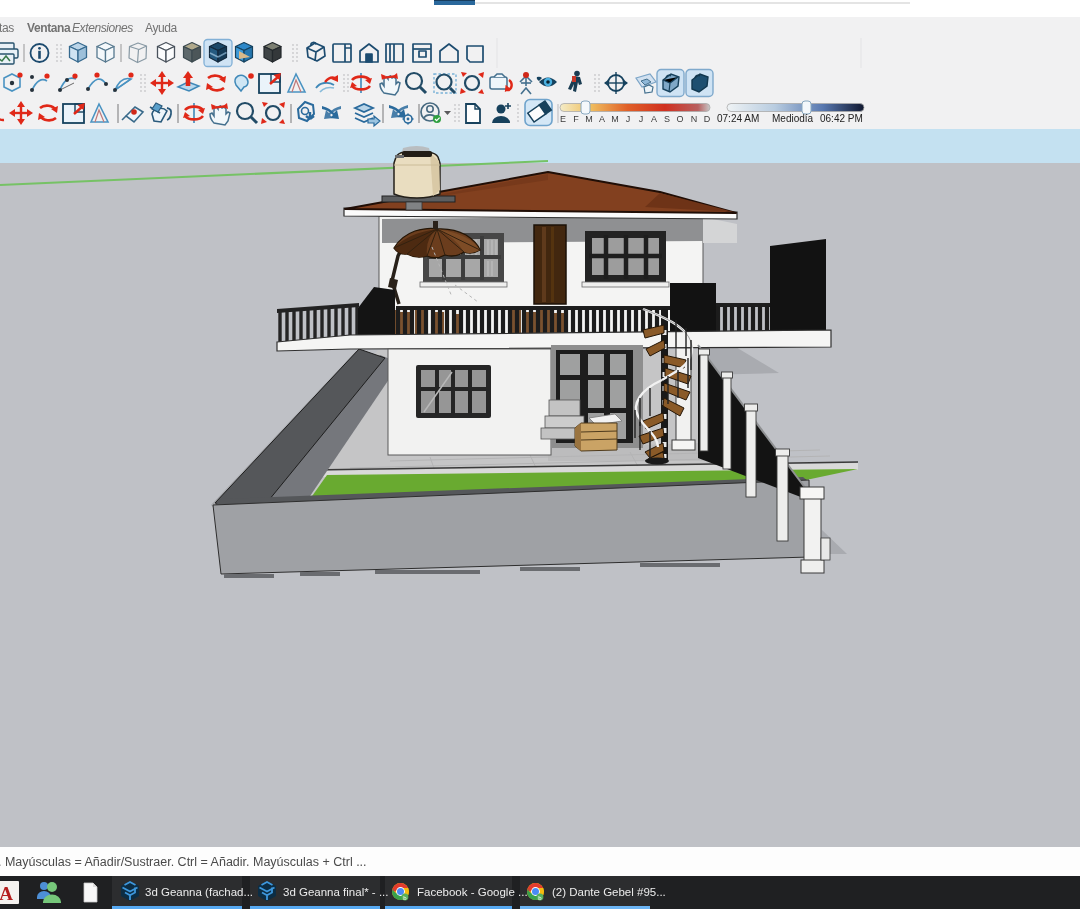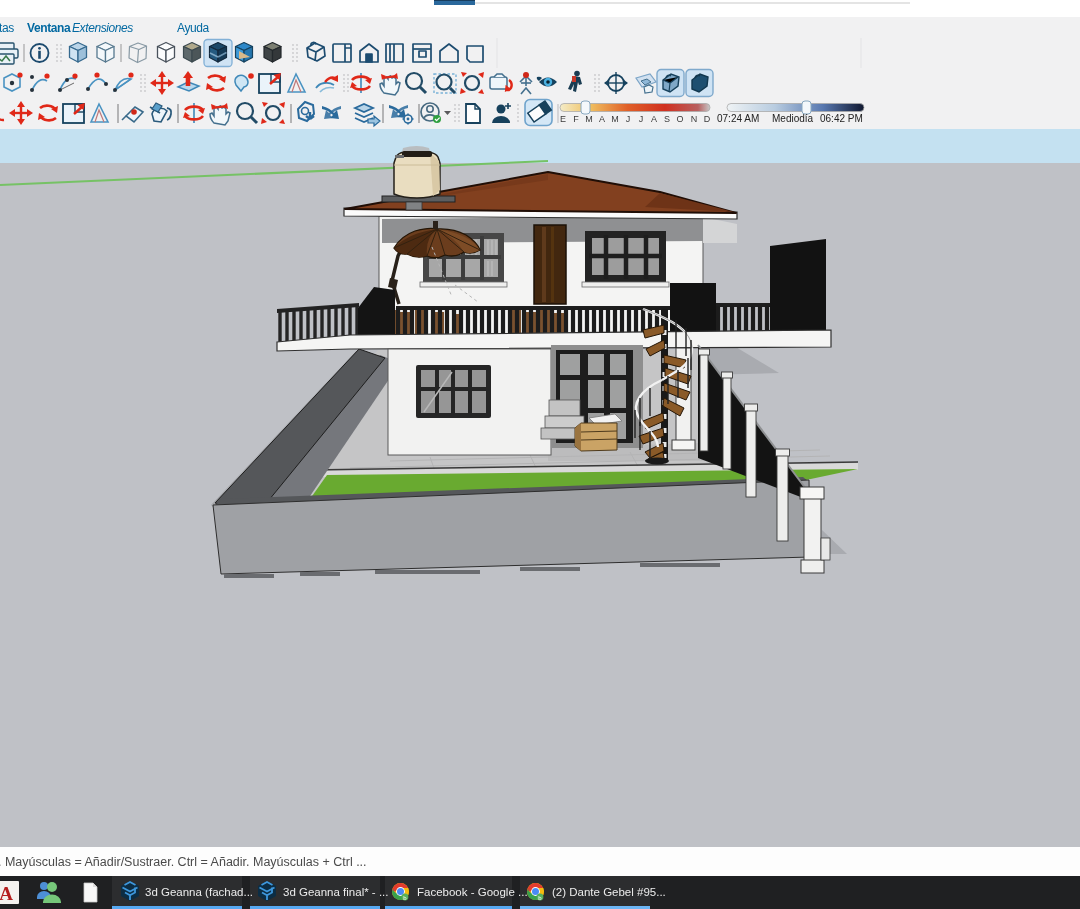--- a/index.html
+++ b/index.html
@@ -1,39 +1,39 @@
 <!DOCTYPE html>
 <html><head>
 <meta charset="utf-8">
 <style>
 html,body{margin:0;padding:0;width:1080px;height:909px;overflow:hidden;background:#fff;
 font-family:"Liberation Sans",sans-serif;}
 #page{position:relative;width:1080px;height:909px;overflow:hidden;}
 .abs{position:absolute;}
 #topstrip{left:0;top:0;width:1080px;height:17px;background:#ffffff;}
-#menubar{left:0;top:17px;width:1080px;height:21px;background:#f1f1f2;color:#0369a1;}
+#menubar{left:0;top:17px;width:1080px;height:21px;background:#f1f1f2;color:#737373;}
 #menubar span{position:absolute;top:4px;font-size:12px;letter-spacing:-0.4px;}
 #toolbars{left:0;top:38px;width:1080px;height:91px;background:#f1f1f2;}
 #viewport{left:0;top:129px;width:1080px;height:718px;}
 #statusbar{left:0;top:847px;width:1080px;height:29px;background:#fdfdfd;color:#4a4a4a;
 font-size:12.5px;}
 #taskbar{left:0;top:876px;width:1080px;height:33px;background:#1f2022;}
 </style>
 </head>
 <body>
 <div id="page">
   <div class="abs" id="topstrip">
     <div class="abs" style="left:434px;top:0;width:41px;height:4px;background:#2a689c;border-top:1px solid #173d5e;"></div>
     <div class="abs" style="left:475px;top:2px;width:435px;height:2px;background:#e4e4e4;"></div>
   </div>
   <div class="abs" id="menubar">
     <span style="left:-1px;">tas</span>
     <span style="left:27px;font-weight:bold;">Ventana</span>
     <span style="left:72px;font-style:italic;">Extensiones</span>
-    <span style="left:145px;margin-left:32px;">Ayuda</span>
+    <span style="left:145px;">Ayuda</span>
   </div>
   <div class="abs" id="toolbars">
     <svg id="row1" width="1080" height="30" style="position:absolute;left:0;top:0;">
 
       <g stroke="#28536e" stroke-width="1.4" fill="#e9f1f7">
         <rect x="-6" y="5" width="20" height="7" rx="1"></rect>
         <rect x="-8" y="11" width="26" height="9" rx="1.5"></rect>
         <rect x="-4" y="16" width="18" height="10" rx="1"></rect>
       </g>
       <path d="M-3,19 l5,4 4,-5 4,5" stroke="#3a7a4a" stroke-width="1.6" fill="none"></path>

